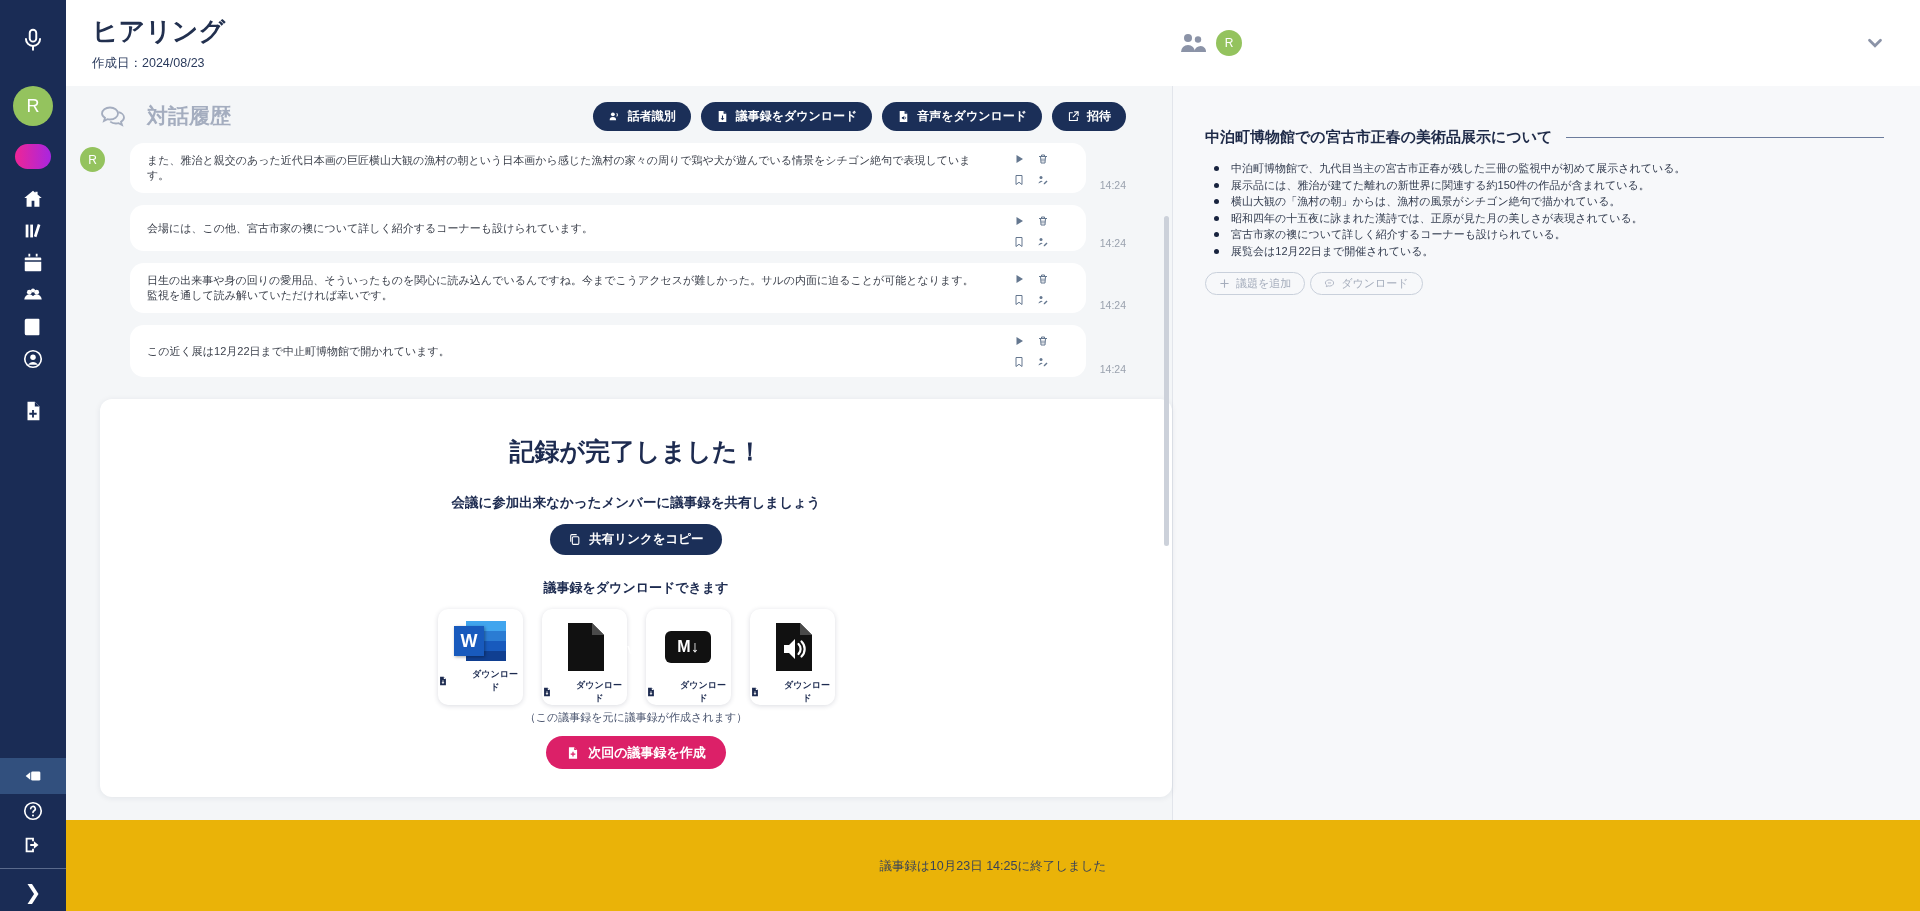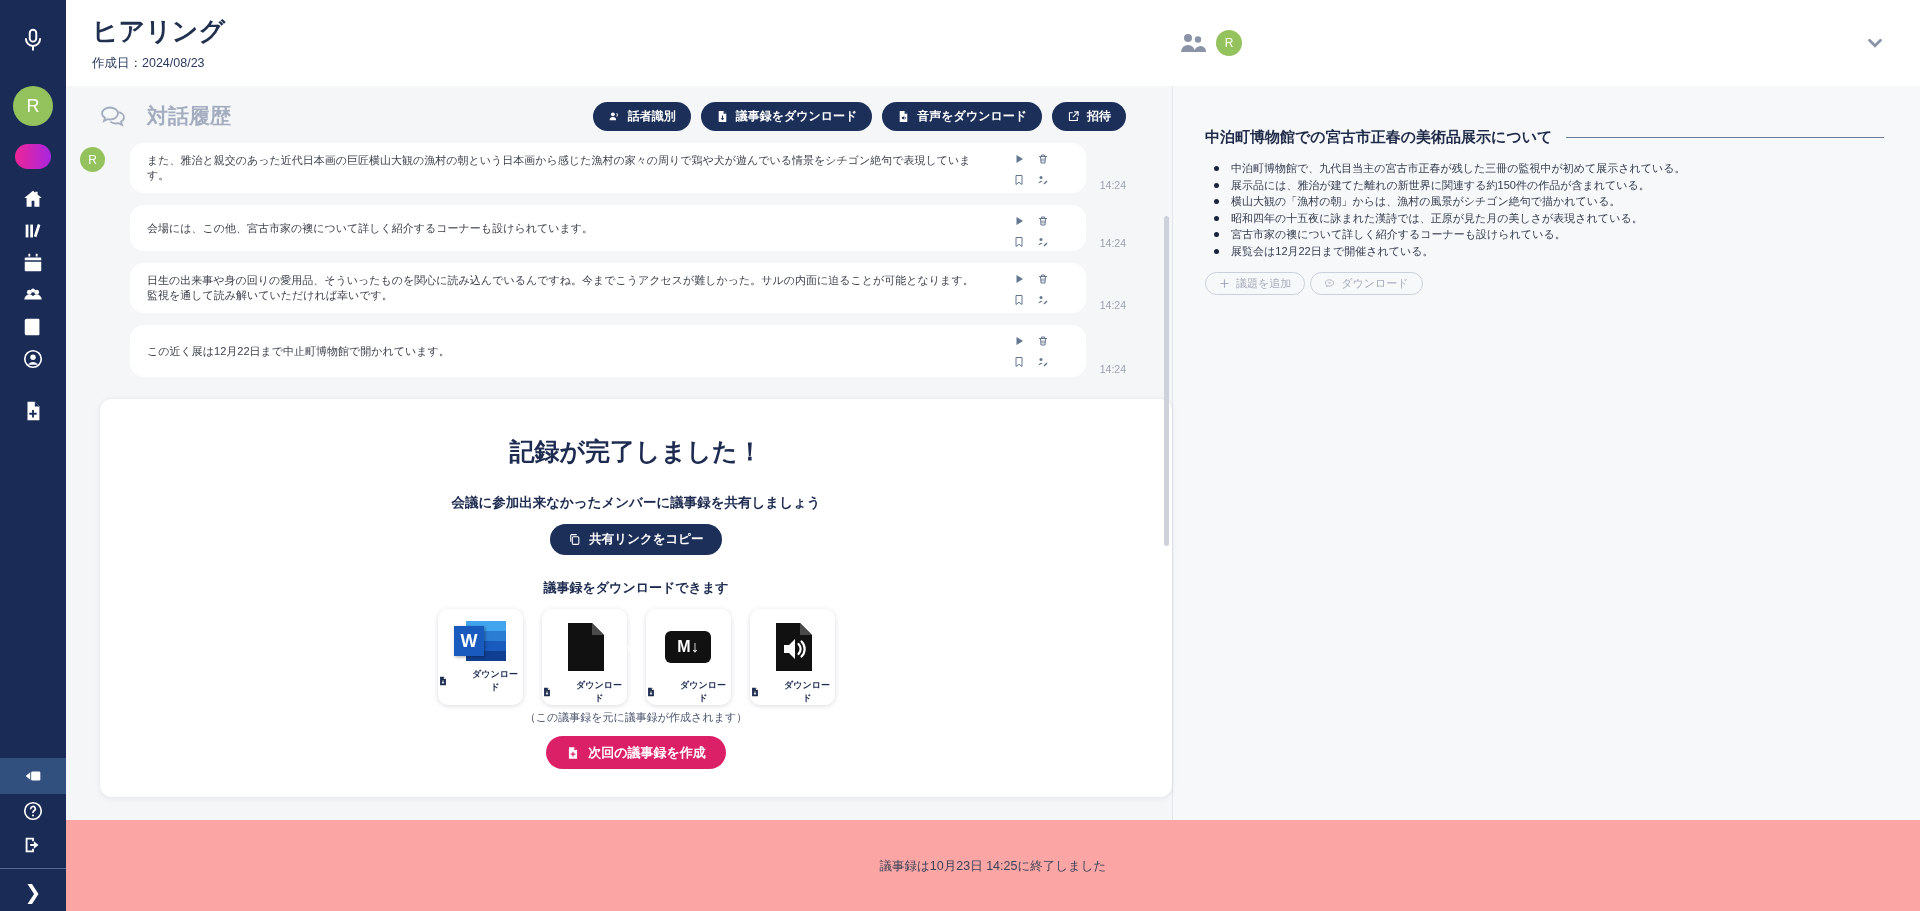--- a/index.html
+++ b/index.html
@@ -124,21 +124,21 @@
   .bullets li { position:relative; padding-left:26px; font-size:11px; line-height:16.5px; color:#323b4e; }
   .bullets li::before { content:""; position:absolute; left:9px; top:6px; width:5px; height:5px;
     border-radius:50%; background:#18233e; }
   .chips { margin-top:13px; display:flex; gap:5px; }
   .chip { display:flex; align-items:center; gap:6px; height:23px; padding:0 13px;
     border:1px solid #c9d0db; border-radius:12px; background:transparent; color:#a5adbc;
     font-size:11px; cursor:pointer; font-family:inherit; }
   .chip svg { width:11px; height:11px; }
 
   
-  .footer { position:fixed; left:66px; right:0; bottom:0; height:91px; background:#fca5a5;
+  .footer { position:fixed; left:66px; right:0; bottom:0; height:91px; background:#eab308;
     display:flex; justify-content:center; }
   .footer span { margin-top:38px; font-size:12.5px; color:#3a4458; }
 </style>
 </head>
 <body>
 
 <aside class="sidebar">
   <div class="sb-icon sb-mic">
     <svg viewBox="0 0 24 24" fill="none" stroke="#fff" stroke-width="1.8" stroke-linecap="round">
       <rect x="9" y="2.5" width="6" height="11" rx="3"></rect>

